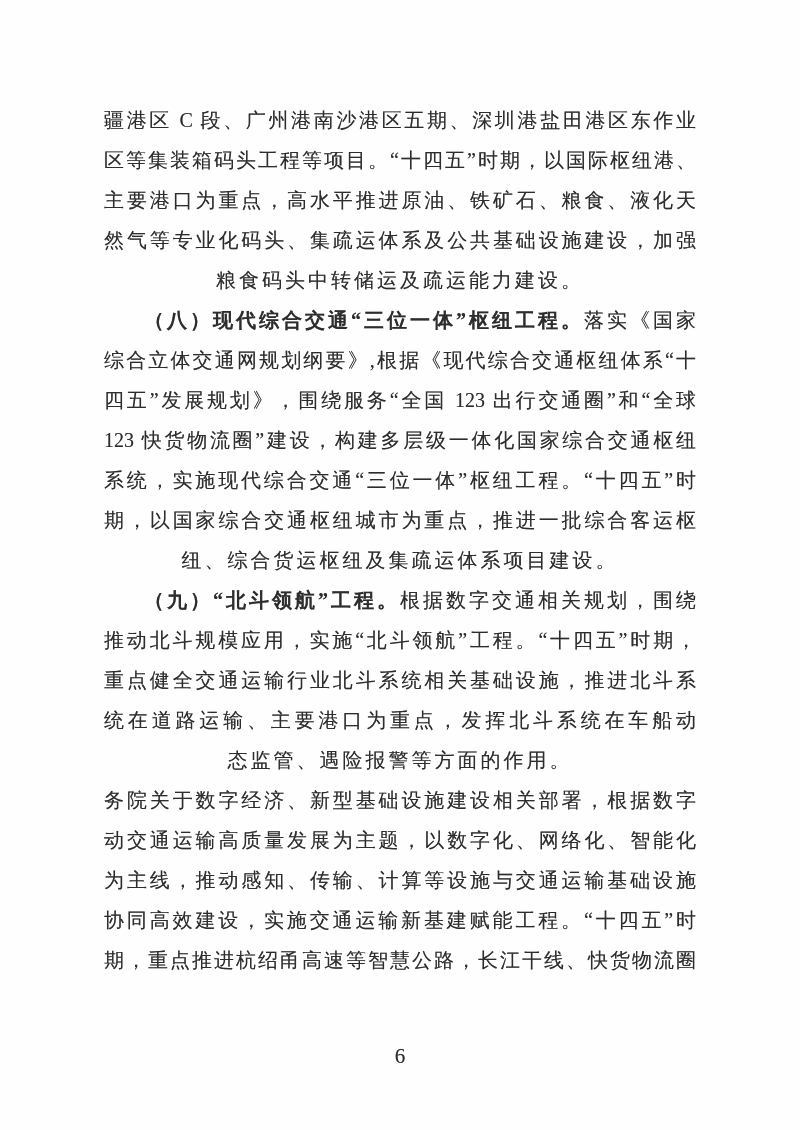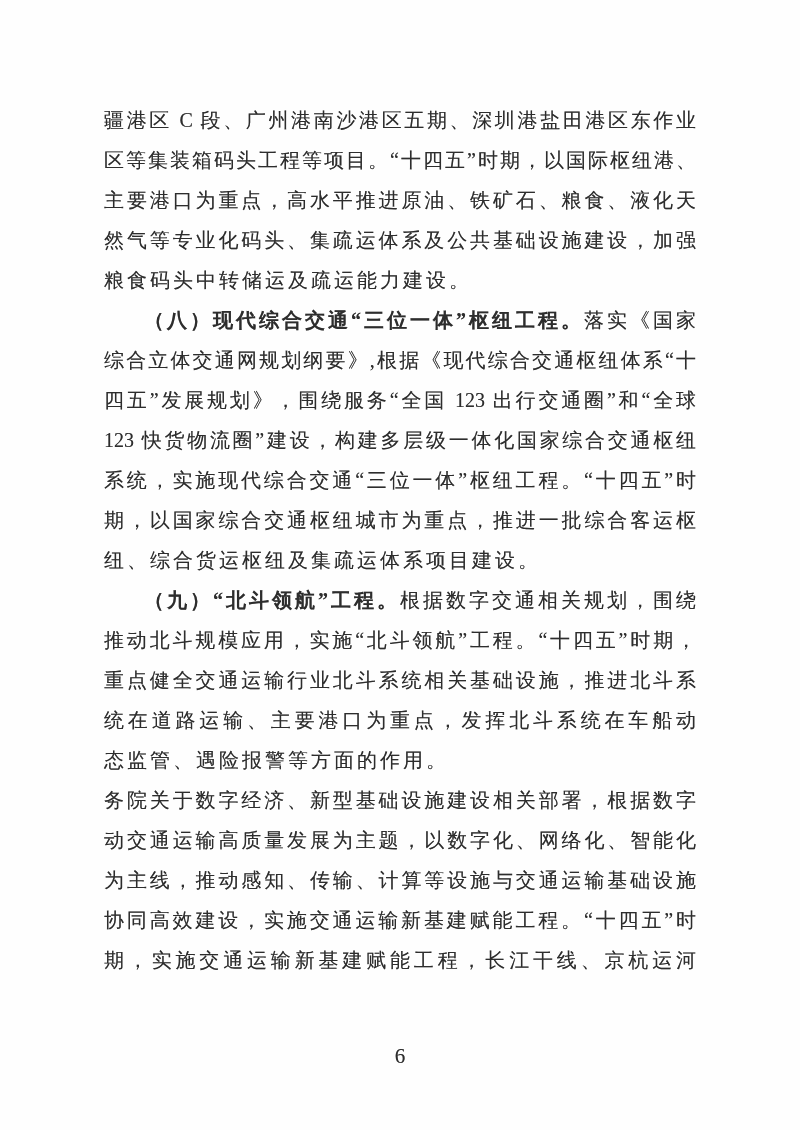--- a/index.html
+++ b/index.html
@@ -28,21 +28,21 @@
     height: 40px;
     white-space: nowrap;
     text-shadow: 0 0 0.6px rgba(40,40,40,0.45);
   }
   .textline.just {
     text-align: justify;
     text-align-last: justify;
     text-justify: inter-character;
   }
   .textline.pend {
-    text-align: left;
+    text-align: center;
     letter-spacing: 3px;
   }
   .textline.ind {
     text-indent: 2em;
   }
   .textline b {
     font-weight: bold;
   }
   .page-num {
     position: absolute;
@@ -75,16 +75,16 @@
       <div class="textline pend"><span>纽、综合货运枢纽及集疏运体系项目建设。</span></div>
       <div class="textline just ind"><b>（九）“北斗领航”工程。</b><span>根据数字交通相关规划，围绕</span></div>
       <div class="textline just"><span>推动北斗规模应用，实施“北斗领航”工程。“十四五”时期，</span></div>
       <div class="textline just"><span>重点健全交通运输行业北斗系统相关基础设施，推进北斗系</span></div>
       <div class="textline just"><span>统在道路运输、主要港口为重点，发挥北斗系统在车船动</span></div>
       <div class="textline pend"><span>态监管、遇险报警等方面的作用。</span></div>
       <div class="textline just"><span>务院关于数字经济、新型基础设施建设相关部署，根据数字</span></div>
       <div class="textline just"><span>动交通运输高质量发展为主题，以数字化、网络化、智能化</span></div>
       <div class="textline just"><span>为主线，推动感知、传输、计算等设施与交通运输基础设施</span></div>
       <div class="textline just"><span>协同高效建设，实施交通运输新基建赋能工程。“十四五”时</span></div>
-      <div class="textline just"><span>期，实施交通运输新基建赋能工程，长江干线、京杭运河</span></div>
+      <div class="textline just"><span>期，重点推进杭绍甬高速等智慧公路，长江干线、快货物流圈</span></div>
     </div>
   <div class="page-num">6</div>
 </div>
 
 </body></html>

